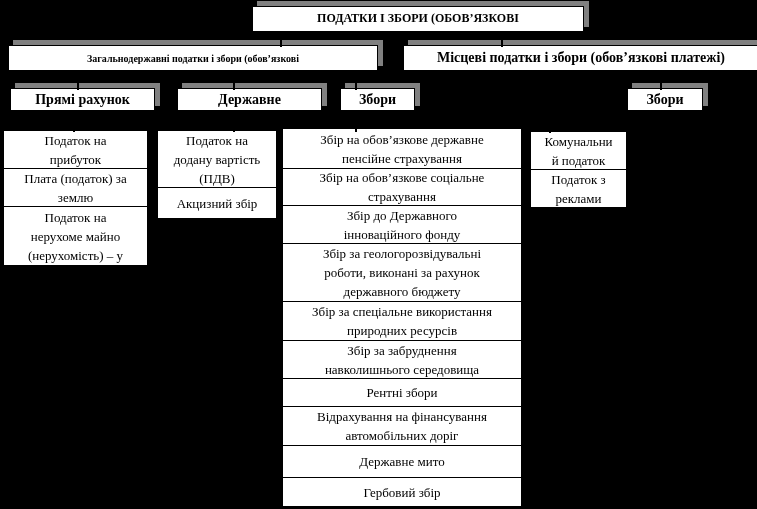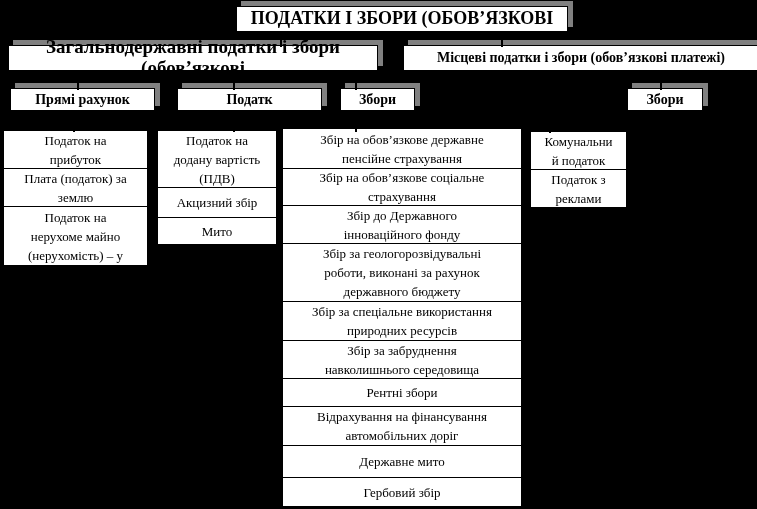--- a/index.html
+++ b/index.html
@@ -8,22 +8,22 @@
     overflow:hidden; font-family:"Liberation Serif", serif; color:#000;
   }
   
   .hbox {
     position:absolute; background:#ffffff; border:1px solid #000;
     box-shadow:5px -5px 0 0 #808080;
     display:flex; align-items:center; justify-content:center;
     text-align:center; font-weight:bold; box-sizing:border-box;
     z-index:2; line-height:1.1;
   }
-  #title-box { left:236px; top:6px;  width:332px; height:26px; font-size:18px; }
-  #branch-national { left:8px;   top:45px; width:370px; height:26px; font-size:19px; }
+  #title-box { left:252px; top:6px;  width:332px; height:26px; font-size:12px; }
+  #branch-national { left:8px;   top:45px; width:370px; height:26px; font-size:10px; }
   #branch-local    { left:403px; top:45px; width:356px; height:26px; font-size:14px; }
   .cat { top:88px; height:23px; font-size:14px; }
   #cat-direct   { left:10px;  width:145px; }
   #cat-indirect { left:177px; width:145px; }
   #cat-levies-state { left:340px; width:75px; }
   #cat-taxes-local  { left:483px; width:75px; }
   #cat-levies-local { left:627px; width:76px; }
 
   
   .col {
@@ -52,40 +52,39 @@
 <body>
 
 <div id="canvas">
 
   <div class="hbox" id="title-box">ПОДАТКИ І ЗБОРИ (ОБОВ’ЯЗКОВІ</div>
 
   <div class="hbox" id="branch-national">Загальнодержавні податки і збори (обов’язкові</div>
   <div class="hbox" id="branch-local">Місцеві податки і збори (обов’язкові платежі)</div>
 
   <div class="hbox cat" id="cat-direct">Прямі рахунок</div>
-  <div class="hbox cat" id="cat-indirect">Податк</div>
+  <div class="hbox cat" id="cat-indirect">Державне</div>
   <div class="hbox cat" id="cat-levies-state">Збори</div>
   <div class="hbox cat" id="cat-levies-local">Збори</div>
 
   <div class="col" id="col-direct">
     <div class="cell" style="height:38px">Податок на
 прибуток</div>
     <div class="cell" style="height:38px">Плата (податок) за
 землю</div>
     <div class="cell" style="height:58px">Податок на
 нерухоме майно
 (нерухомість) – у</div>
   </div>
 
   <div class="col" id="col-indirect">
     <div class="cell" style="height:57px">Податок на
 додану вартість
 (ПДВ)</div>
     <div class="cell" style="height:30px">Акцизний збір</div>
-    <div class="cell" style="height:26px">Мито</div>
   </div>
 
   <div class="col" id="col-local-taxes">
     <div class="cell" style="height:38px">Комунальни
 й податок</div>
     <div class="cell" style="height:37px">Податок з
 реклами</div>
   </div>
 
   <div class="col" id="col-state-levies">

